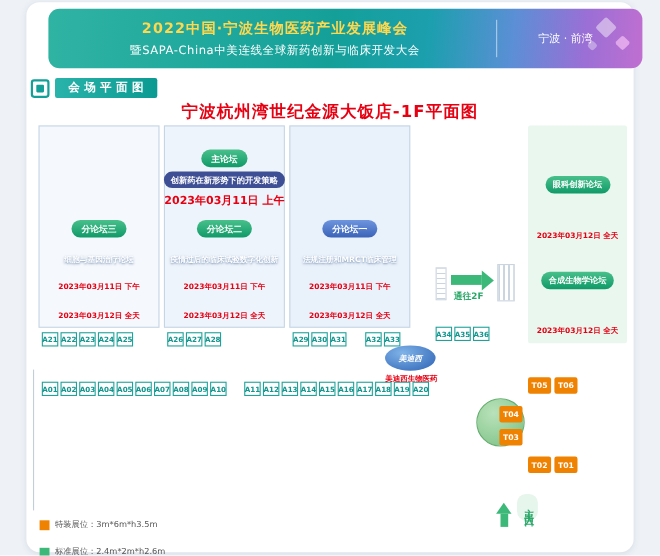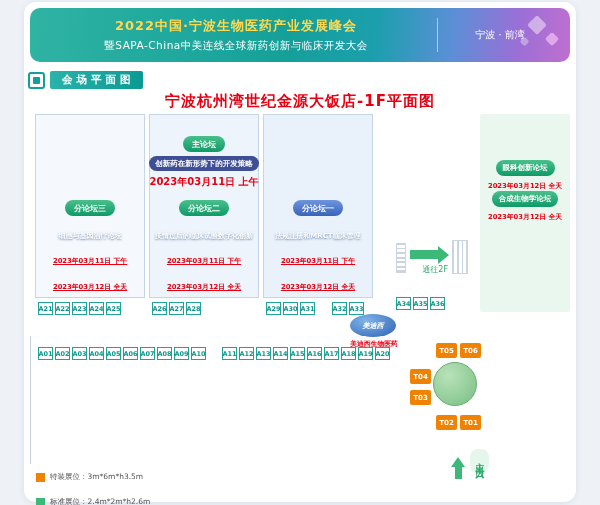--- a/index.html
+++ b/index.html
@@ -3,21 +3,21 @@
 <meta charset="utf-8">
 <style>
   * { margin:0; padding:0; box-sizing:border-box; }
   html,body { width:600px; height:505px; }
   body { position:relative; overflow:hidden; background:#eef2f7; font-family:"DejaVu Sans", sans-serif; }
 
   .card { position:absolute; left:24px; top:2px; width:552px; height:500px; background:#fff;
           border-radius:12px; box-shadow:0 1px 6px rgba(30,60,90,.10); }
 
   
-  .banner { position:absolute; left:30px; top:8px; width:540px; height:54px; border-radius:10px; overflow:hidden;
+  .banner { position:absolute; left:44px; top:8px; width:540px; height:54px; border-radius:10px; overflow:hidden;
             background:linear-gradient(95deg,#2fb3a3 0%,#14a099 48%,#1c9fae 64%,#5b8fd6 78%,#9a6fd6 90%,#c06fd0 100%); }
   .banner-titles { position:absolute; left:10px; right:138px; top:0; bottom:0; display:flex; flex-direction:column;
                    justify-content:center; align-items:center; gap:4px; }
   .b-t1 { color:#ffd84e; font-size:13px; font-weight:bold; letter-spacing:1px; white-space:nowrap; }
   .b-t2 { color:#fff; font-size:10.5px; letter-spacing:.5px; white-space:nowrap; }
   .banner-div { position:absolute; right:132px; top:10px; bottom:10px; width:1px; background:rgba(255,255,255,.55); }
   .banner-right { position:absolute; right:14px; top:0; bottom:0; width:112px; display:flex; flex-direction:column;
                   justify-content:center; align-items:center; gap:4px; color:#fff; }
   .b-date { font-size:11px; font-weight:bold; white-space:nowrap; }
   .b-loc { font-size:10px; white-space:nowrap; }
@@ -42,53 +42,53 @@
   .vblock { position:absolute; display:flex; flex-direction:column; align-items:center; }
   .mainforum { left:149px; top:136px; width:110px; gap:4px; }
   .pill { border-radius:8px; color:#fff; font-weight:bold; white-space:nowrap; }
   .pill-green { background:linear-gradient(180deg,#49c08b,#0f9a68); font-size:8px; padding:2.5px 9px; }
   .pill-navy  { background:#3f4f95; font-size:7.5px; padding:2.5px 6px; }
   .pill-blue  { background:linear-gradient(180deg,#6e95de,#3a63b8); font-size:8px; padding:2.5px 9px; }
   .red { color:#e60012; font-weight:bold; }
   .date-main { font-size:10px; }
   .sub { width:106px; top:200px; gap:15px; }
   .sub-name { color:#fff; font-size:7px; font-weight:bold; white-space:nowrap; text-shadow:0 1px 2px rgba(100,130,170,.95); }
-  .sub-date { font-size:6.8px; line-height:1.6; text-align:center;text-decoration:underline; }
+  .sub-date { font-size:6.8px; line-height:1.6; text-align:center; }
 
   
   .strip { position:absolute; left:480px; top:114px; width:90px; height:198px; background:#e9f7ef; border-radius:2px;
-           display:flex; flex-direction:column; align-items:center; }
+           display:flex; flex-direction:column; align-items:center;gap:28px; }
   .strip-pill { font-size:7.5px; padding:3px 7px; }
   .strip-date { font-size:6.8px; margin-top:5px; }
 
   
   .esc-hatch-l { position:absolute; left:396px; top:243px; width:10px; height:30px; border:1px solid #cbd5e0;
                  background:repeating-linear-gradient(0deg,#cbd5e0 0 1.5px, transparent 1.5px 4.5px); }
   .esc-hatch-r { position:absolute; left:452px; top:240px; width:16px; height:34px; border:1px solid #cbd5e0;
                  background:repeating-linear-gradient(90deg,#cbd5e0 0 1.5px, transparent 1.5px 4.5px); }
   .esc-arrow { position:absolute; left:410px; top:250px; width:28px; height:9px; background:#3cb878; }
   .esc-arrow::after { content:""; position:absolute; left:28px; top:-4.5px; border-top:9px solid transparent;
                       border-bottom:9px solid transparent; border-left:11px solid #3cb878; }
-  .esc-label { position:absolute; left:404px; top:264px; width:44px; text-align:right; color:#2aa868;
-               font-size:8px; font-weight:normal; white-space:nowrap; }
+  .esc-label { position:absolute; left:404px; top:264px; width:44px; text-align:center; color:#2aa868;
+               font-size:8px; font-weight:bold; white-space:nowrap; }
 
   
   .booth-row { position:absolute; display:flex; gap:2px; }
   .booth { width:15px; height:13px; border:1px solid #1fa29a; color:#12968e; background:#fff; font-size:6.5px;
            font-weight:600; display:flex; align-items:center; justify-content:center; }
 
   .logo-ellipse { position:absolute; left:350px; top:314px; width:46px; height:23px; border-radius:50%;
                   background:radial-gradient(ellipse at 35% 30%,#7fb3e8,#2d62b5); color:#fff; font-size:7px;
                   font-style:italic; font-weight:bold; display:flex; align-items:center; justify-content:center; }
   .logo-label { position:absolute; left:338px; top:339px; width:72px; text-align:center; color:#e60012;
                 font-size:6.8px; font-weight:bold; white-space:nowrap; }
 
   
   .tbox { position:absolute; width:21px; height:15px; background:#ef8200; color:#fff; font-size:7px; font-weight:bold;
-          display:flex; align-items:center; justify-content:center; border-radius:2px; }
+          display:flex; align-items:center; justify-content:center; border-radius:2px;margin-left:44px; }
   .tcircle { position:absolute; left:433px; top:362px; width:44px; height:44px; border-radius:50%;
              background:radial-gradient(circle at 35% 30%,#b9e2ba,#79bf82); border:1px solid #64ad6e; }
 
   
   .ent-arrow { position:absolute; left:451px; top:457px; width:14px; }
   .ent-tri { width:0; height:0; margin:0 auto; border-left:7px solid transparent; border-right:7px solid transparent;
              border-bottom:10px solid #3cb878; }
   .ent-stem { width:7px; height:12px; background:#3cb878; margin:0 auto; }
   .ent-label { position:absolute; left:470px; top:449px; background:#e7f6ec; border-radius:8px; padding:6px 3px;
                color:#2aa868; font-size:9px; font-weight:bold; writing-mode:vertical-rl; letter-spacing:3px; }

